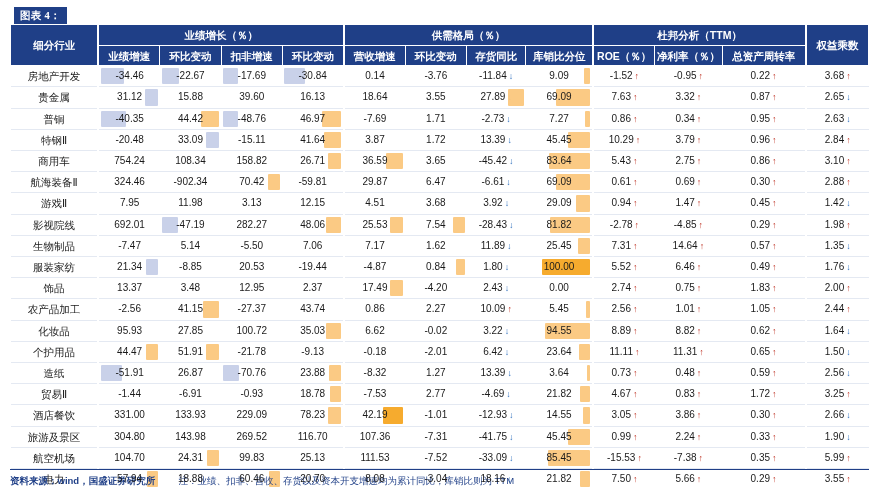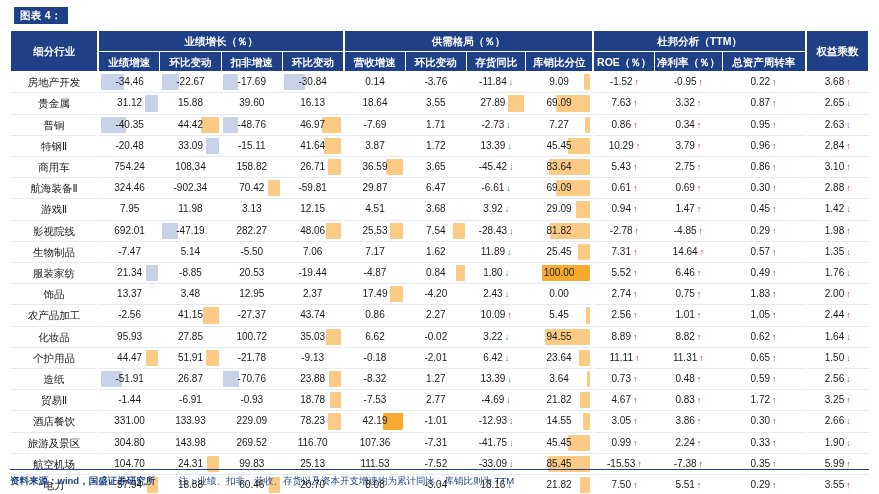--- a/index.html
+++ b/index.html
@@ -6,21 +6,21 @@
   body{
     width:879px;height:494px;
     background:#ffffff;
     font-family:"Liberation Sans","DejaVu Sans",sans-serif;
     color:#1a1a1a;
     overflow:hidden;
   }
   .page{position:relative;width:879px;height:494px;box-sizing:border-box;padding:0 10px;}
 
   
-  .title-row{display:flex;align-items:center;gap:6px;padding:7px 4px 6px 4px;}
+  .title-row{display:flex;align-items:center;gap:6px;padding:7px 4px 0 4px;font-family:Liberation Serif, serif;}
   .title-tag{
     background:#1f3f87;color:#ffffff;font-size:10.5px;font-weight:bold;
     padding:2px 6px;line-height:1.25;white-space:nowrap;letter-spacing:.3px;
   }
   .title-text{
     color:#1f3f87;font-size:11.5px;font-weight:bold;white-space:nowrap;
   }
 
   
   table{border-collapse:collapse;width:859px;table-layout:fixed;}
@@ -877,21 +877,21 @@
           <td>
             <span class="cellwrap"><span class="val">18.16</span><span class="arrow down">↓</span></span>
           </td>
           <td>
             <span class="cellwrap"><span class="bar" style="width: 16%; right: 2px;"></span><span class="val">21.82</span></span>
           </td>
           <td class="sep-l">
             <span class="cellwrap"><span class="val">7.50</span><span class="arrow up">↑</span></span>
           </td>
           <td>
-            <span class="cellwrap"><span class="val">5.51</span><span class="arrow up">↑</span></span>
+            <span class="cellwrap"><span class="val">5.66</span><span class="arrow up">↑</span></span>
           </td>
           <td>
             <span class="cellwrap"><span class="val">0.29</span><span class="arrow up">↑</span></span>
           </td>
           <td class="sep-l">
             <span class="cellwrap"><span class="val">3.55</span><span class="arrow up">↑</span></span>
           </td>
         </tr>
       </tbody>
   </table>

